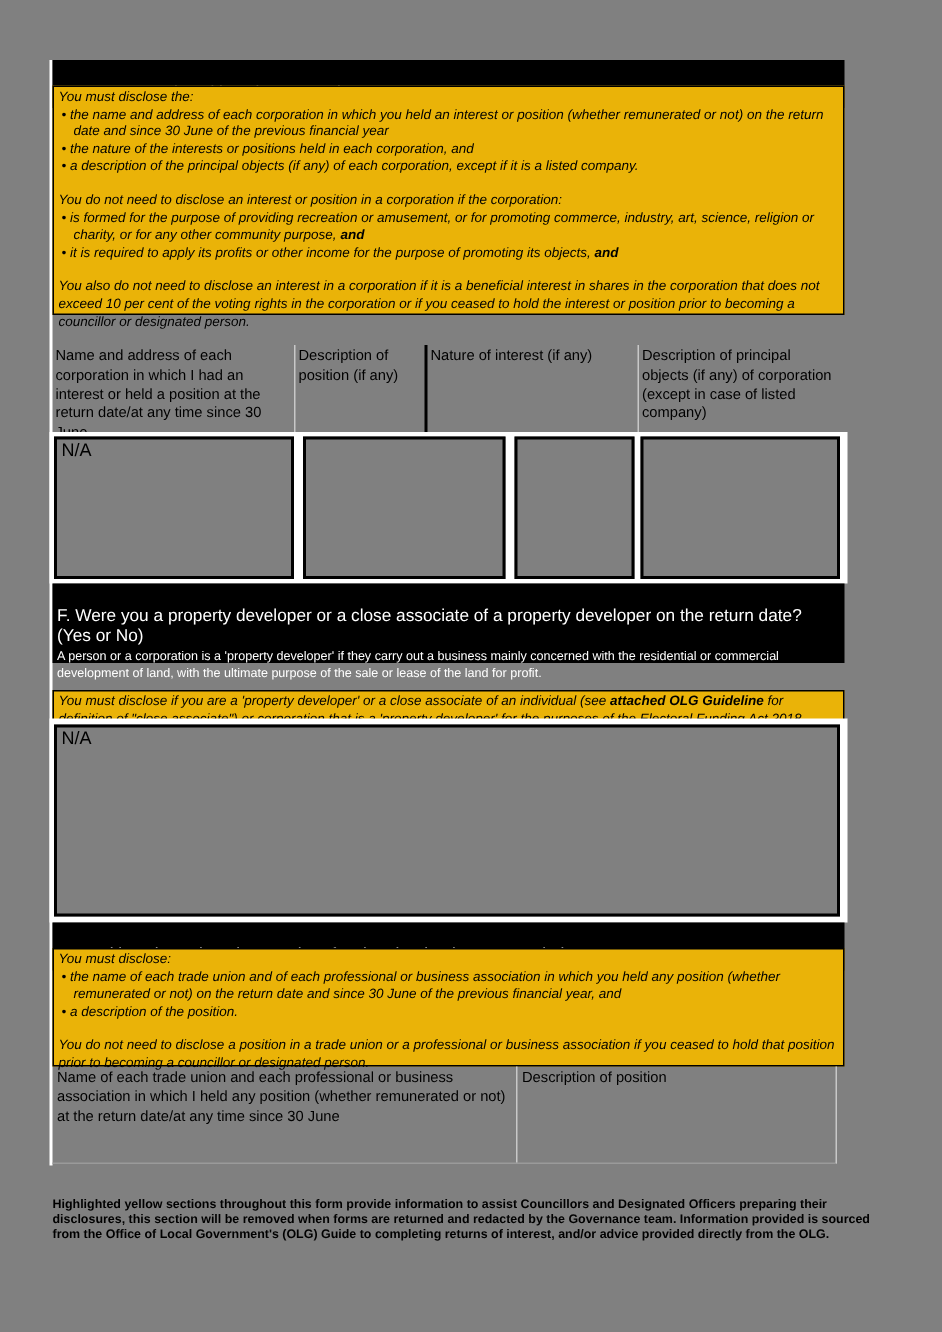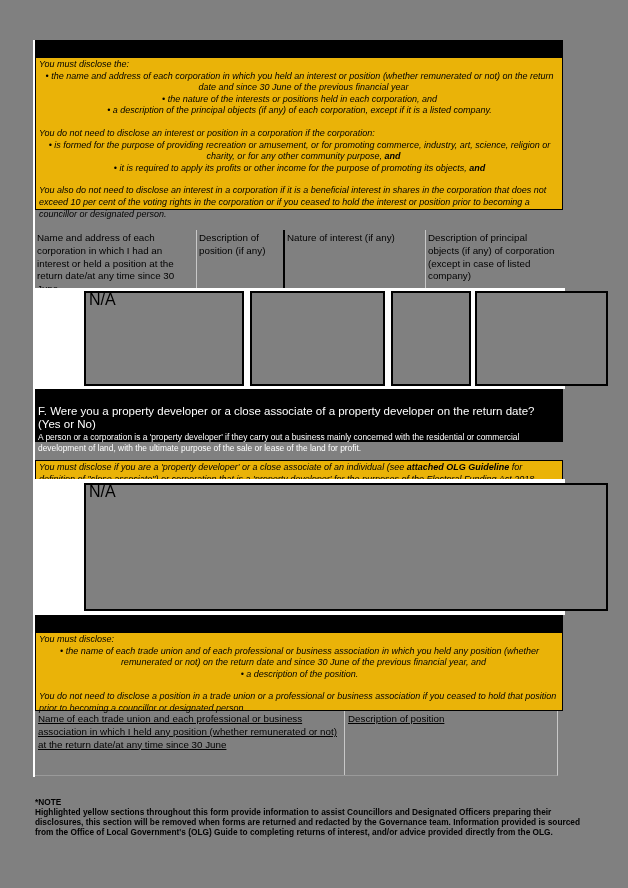--- a/index.html
+++ b/index.html
@@ -17,41 +17,41 @@
   }
   .sec-header .sub{font-size:8.4px;line-height:10.5px;margin-top:1px;}
   .yellow-box{
     position:absolute;left:35px;width:528px;box-sizing:border-box;
     background:#eab308;border:1px solid #000;
     font-style:italic;font-size:9px;line-height:11.6px;
     padding:1px 4px 1px 3px;
   }
   .yellow-box p{margin:0;}
   .yellow-box p.gap{margin-top:11px;}
-  .bullet{padding-left:10px;text-indent:-8px;text-align:center;}
+  .bullet{padding-left:10px;text-indent:-8px;}
   .bullet::before{content:"•  ";}
   .thead{
     position:absolute;box-sizing:border-box;display:flex;
     font-size:9.8px;line-height:12.8px;margin-top:20px;
   }
   .thead .hcell{box-sizing:border-box;padding:2px 3px 2px 2px;border-right:1px solid #c8c8c8;}
   .thead .hcell:last-child{border-right:none;}
   .thead .hcell.heavy-right{border-right:2px solid #000;}
   .rowband{position:absolute;left:33px;background:#ffffff;}
   .gcell{
     position:absolute;box-sizing:border-box;
     background:#808080;border:2px solid #000;
-    font-size:16px;line-height:12px;padding:1px 3px;margin-left:48px;
+    font-size:12px;line-height:12px;padding:1px 3px;
   }
   .g-thead{
     position:absolute;left:35px;top:711px;width:523px;height:65px;box-sizing:border-box;
     display:flex;font-size:9.8px;line-height:12.8px;
     border-right:1px solid #c8c8c8;border-bottom:1px solid #9a9a9a;
   }
-  .g-thead .hcell{box-sizing:border-box;padding:2px 3px;text-decoration:underline;}
+  .g-thead .hcell{box-sizing:border-box;padding:2px 3px;}
   .g-thead .hcell:first-child{border-right:1px solid #c8c8c8;width:310px;}
   .g-thead .hcell:last-child{flex:1;}
   .note{position:absolute;left:35px;top:797px;width:552px;font-size:8.3px;line-height:10px;font-weight:bold;}
   .note p{margin:0;}
   b{font-weight:bold;}
 </style>
 </head>
 <body>
 
 <div class="left-rule"></div>
@@ -108,15 +108,14 @@
   <p class="bullet">a description of the position.</p>
   <p class="gap">You do not need to disclose a position in a trade union or a professional or business association if you ceased to hold that position prior to becoming a councillor or designated person.</p>
 </div>
 
 <div class="g-thead">
   <div class="hcell">Name of each trade union and each professional or business association in which I held any position (whether remunerated or not) at the return date/at any time since 30 June</div>
   <div class="hcell">Description of position</div>
 </div>
 
 <div class="note">
-  <p>*NOTE</p>
   <p>Highlighted yellow sections throughout this form provide information to assist Councillors and Designated Officers preparing their disclosures, this section will be removed when forms are returned and redacted by the Governance team. Information provided is sourced from the Office of Local Government's (OLG) Guide to completing returns of interest, and/or advice provided directly from the OLG.</p>
 </div>
 
 </body></html>

